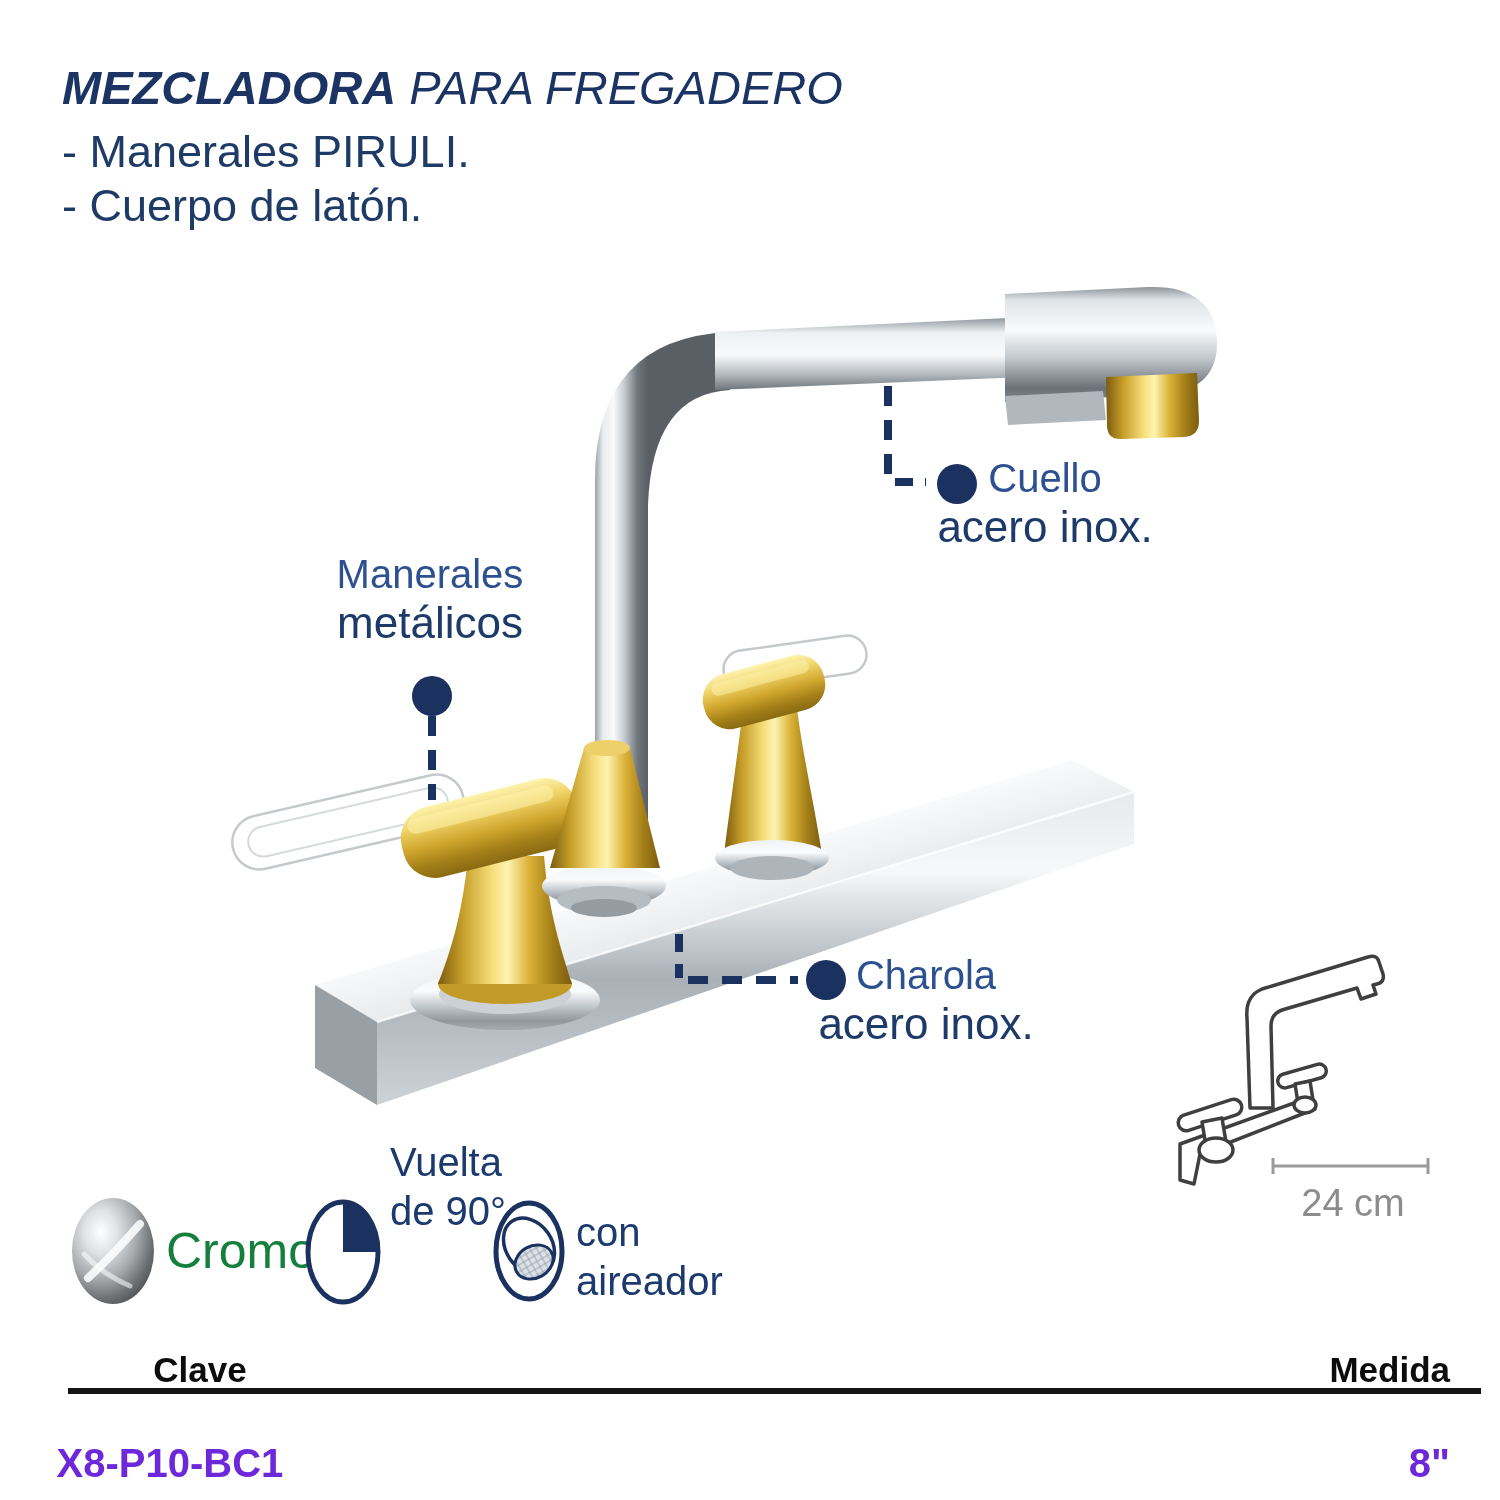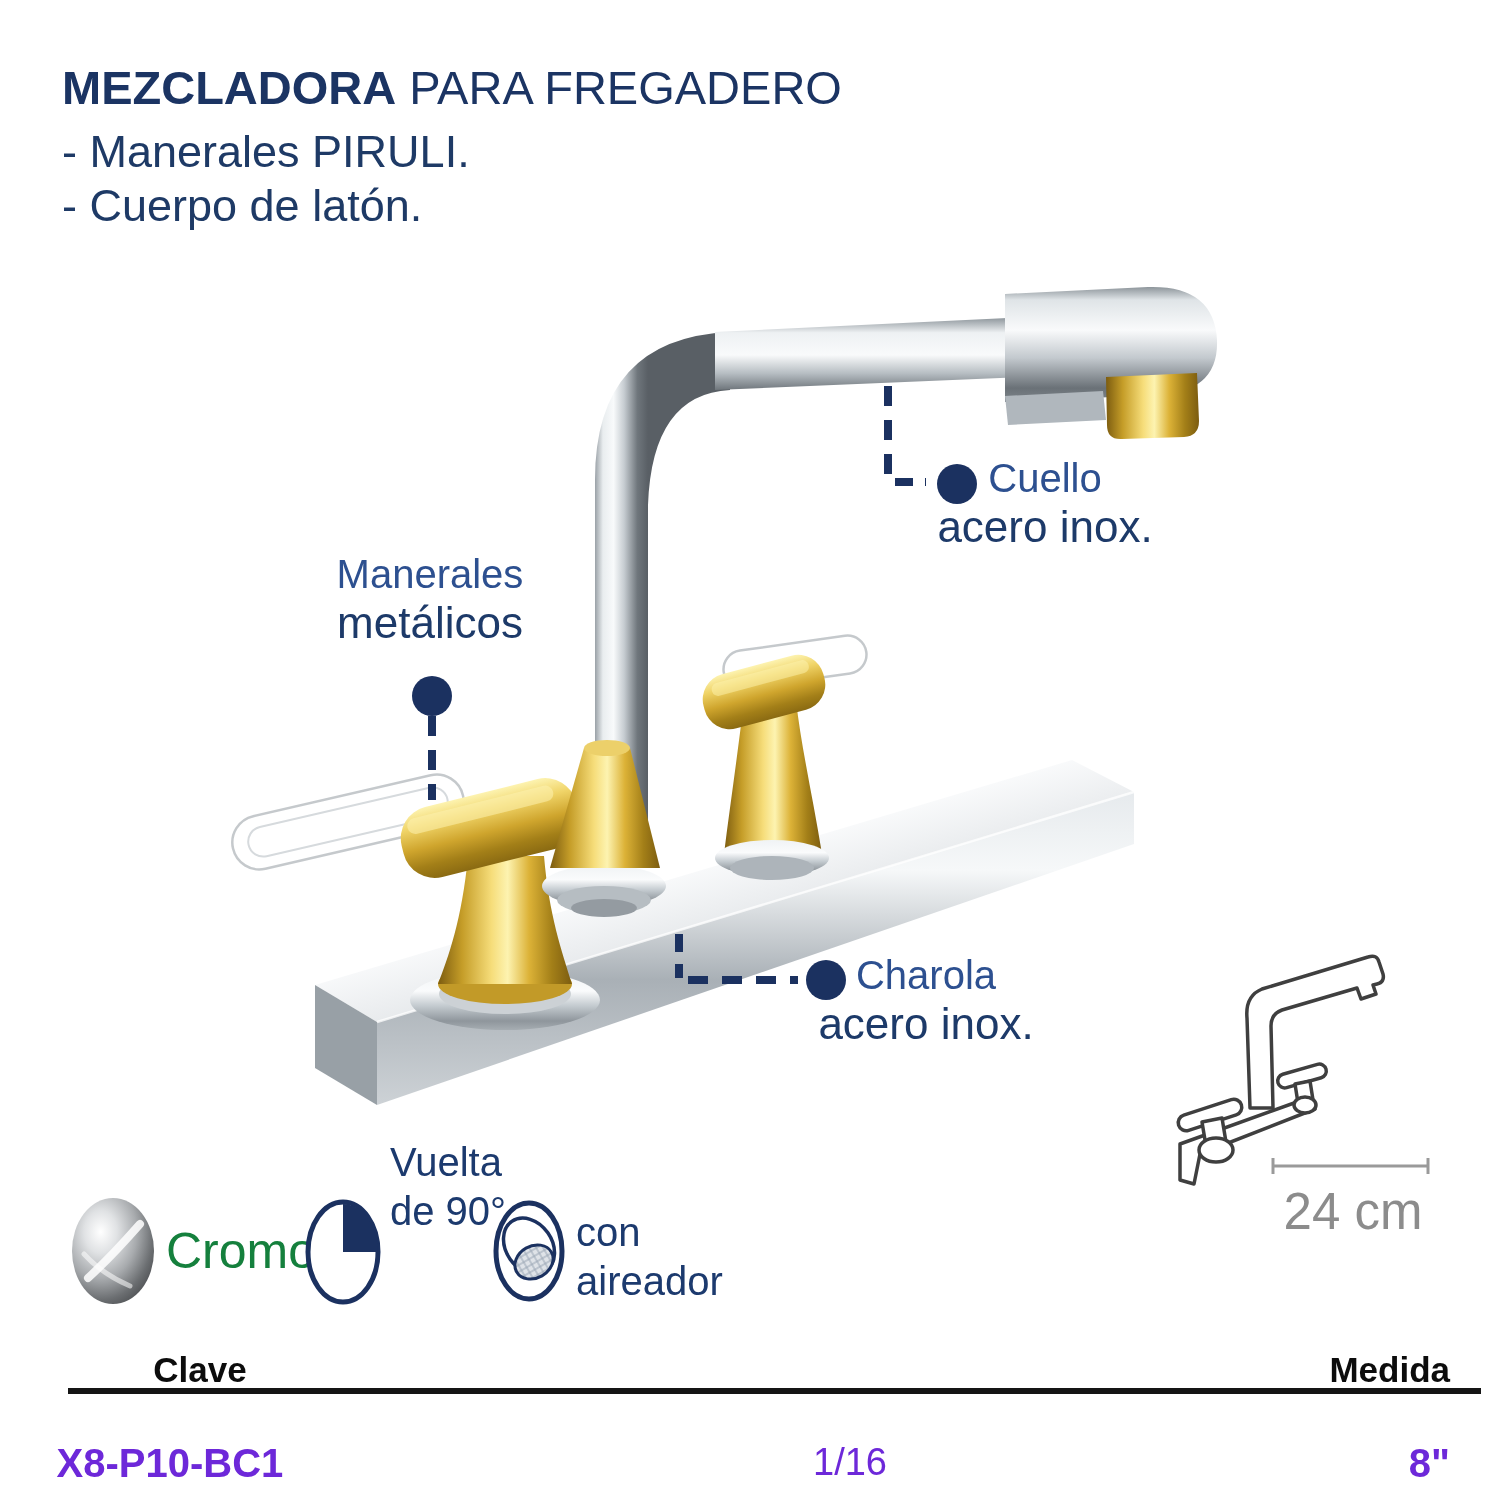--- a/index.html
+++ b/index.html
@@ -1,38 +1,38 @@
 <!DOCTYPE html>
 <html><head>
 <meta charset="utf-8">
 <style>
   html,body{margin:0;padding:0;background:#ffffff;}
   .page{position:relative;width:1500px;height:1500px;background:#ffffff;overflow:hidden;
         font-family:"Liberation Sans", sans-serif;}
   .abs{position:absolute;}
   
-  .title{left:62px;top:60px;font-size:47px;color:#1b3463;letter-spacing:0;}
+  .title{left:62px;top:60px;font-size:47px;color:#1b3463;letter-spacing:0;font-style:italic;}
   .title .em{font-weight:bold;}
   .bullet{left:62px;font-size:45px;color:#1e3a66;}
   .bullet.b1{top:126px;}
   .bullet.b2{top:180px;}
   
   .callout{width:350px;text-align:center;line-height:1.14;}
   .callout .l1{font-size:40px;color:#2d5090;}
   .callout .l2{font-size:44px;font-weight:normal;color:#1d3a69;}
   .co-handles{left:255px;top:552px;}
   .co-neck{left:870px;top:456px;}
   .co-tray{left:751px;top:953px;}
   
   .feat-label-single{left:166px;top:1222px;font-size:50px;color:#15803d;}
   .feat-label{font-size:40px;color:#1c3a6e;line-height:1.22;}
   .fl2{left:390px;top:1138px;}
   .fl3{left:576px;top:1208px;}
   
-  .dim{left:1278px;top:1182px;width:150px;text-align:center;font-size:51px;color:#8c8c8c;}
+  .dim{left:1278px;top:1182px;width:150px;text-align:center;font-size:38px;color:#8c8c8c;}
   
   .th{top:1350px;font-size:35px;font-weight:bold;color:#0c0c0c;}
   .th.c1{left:40px;width:320px;text-align:center;}
   .th.c2{left:670px;width:360px;text-align:center;}
   .th.c3{left:1150px;width:300px;text-align:right;}
   .rule{left:68px;top:1388px;width:1413px;height:6px;background:#151515;}
   .td{top:1402px;color:#6d28d9;margin-top:39px;}
   .td.c1{left:45px;width:250px;text-align:center;font-size:40px;font-weight:bold;}
   .td.c2{left:670px;width:360px;text-align:center;font-size:38px;}
   .td.c3{left:1150px;width:300px;text-align:right;font-size:40px;font-weight:bold;}
@@ -252,16 +252,15 @@
     <div>con</div>
     <div>aireador</div>
   </div>
 
   <div class="abs dim">24 cm</div>
 
   <div class="abs th c1">Clave</div>
   <div class="abs th c3">Medida</div>
   <div class="abs rule"></div>
   <div class="abs td c1">X8-P10-BC1</div>
-  <div class="abs td c2">1/16</div>
   <div class="abs td c3">8"</div>
 
 </div>
 
 </body></html>

